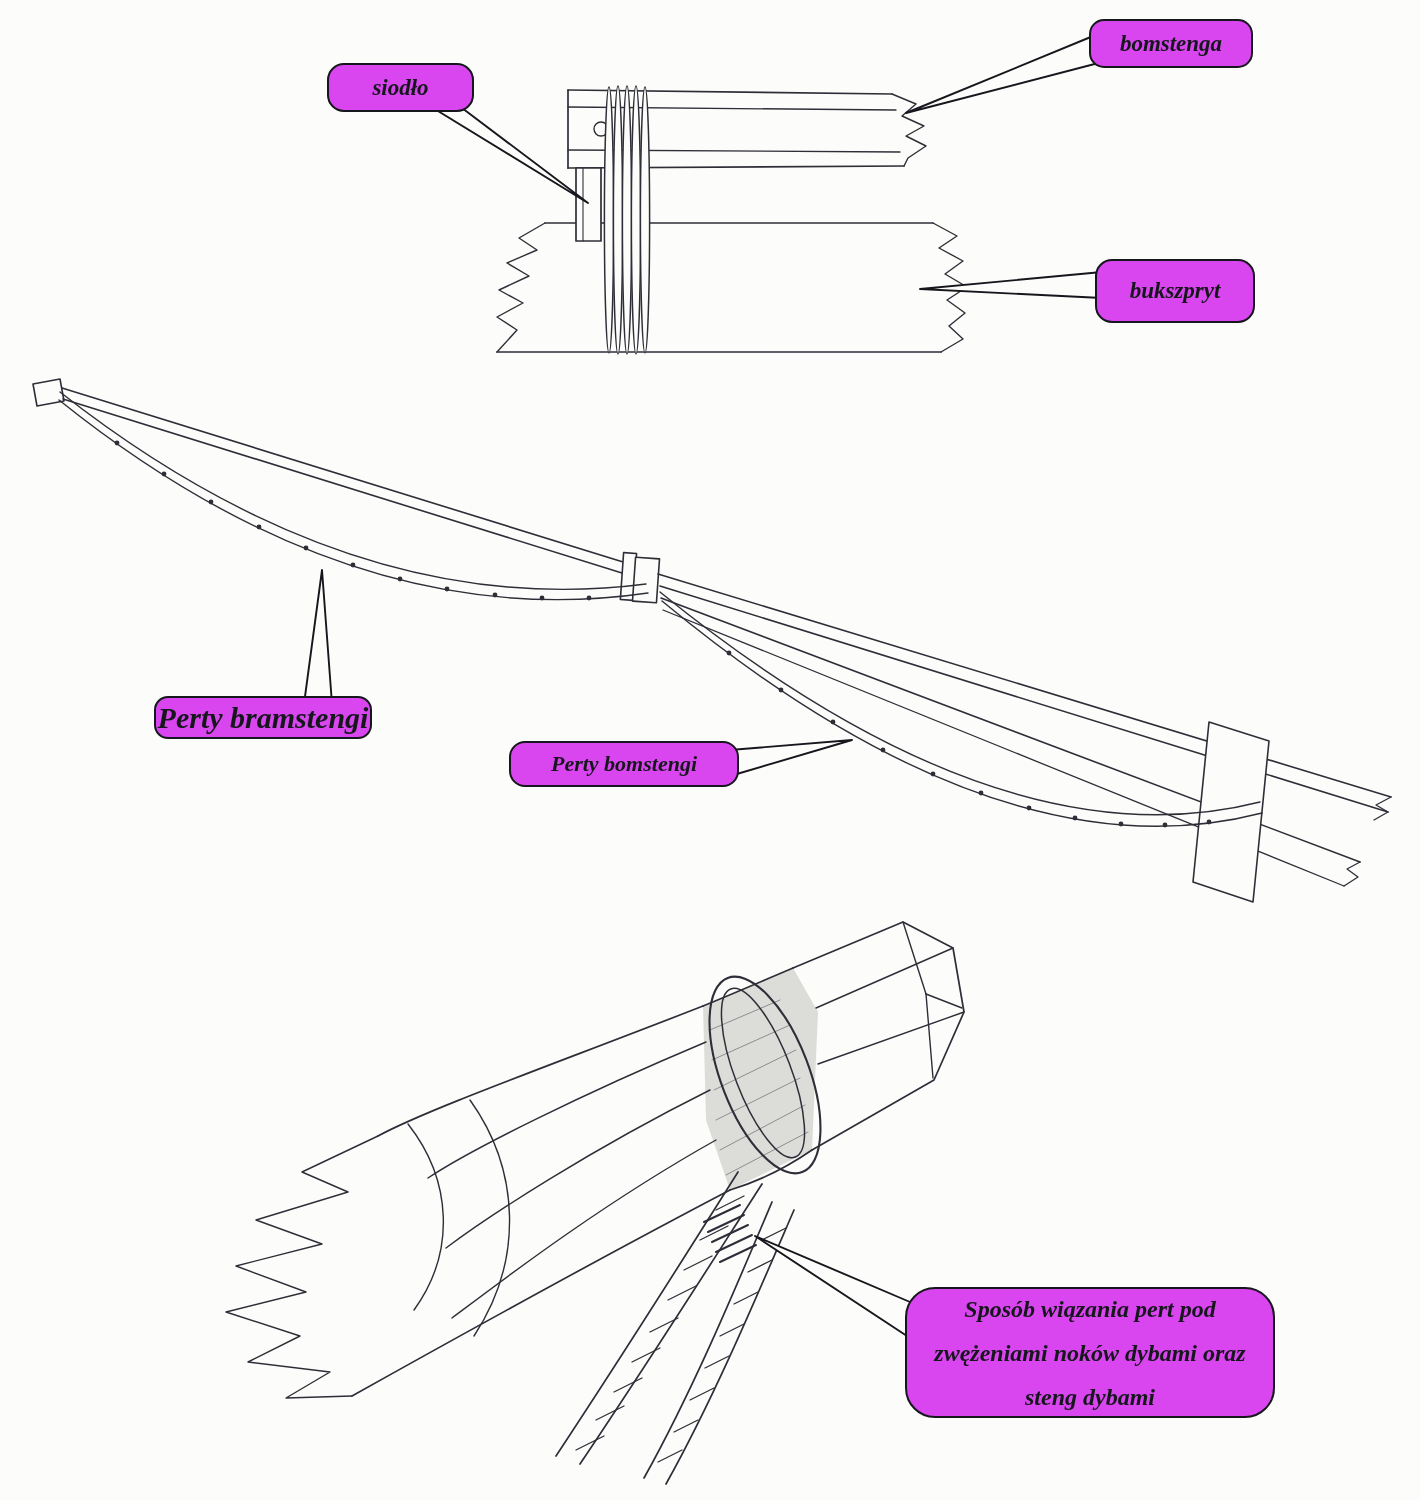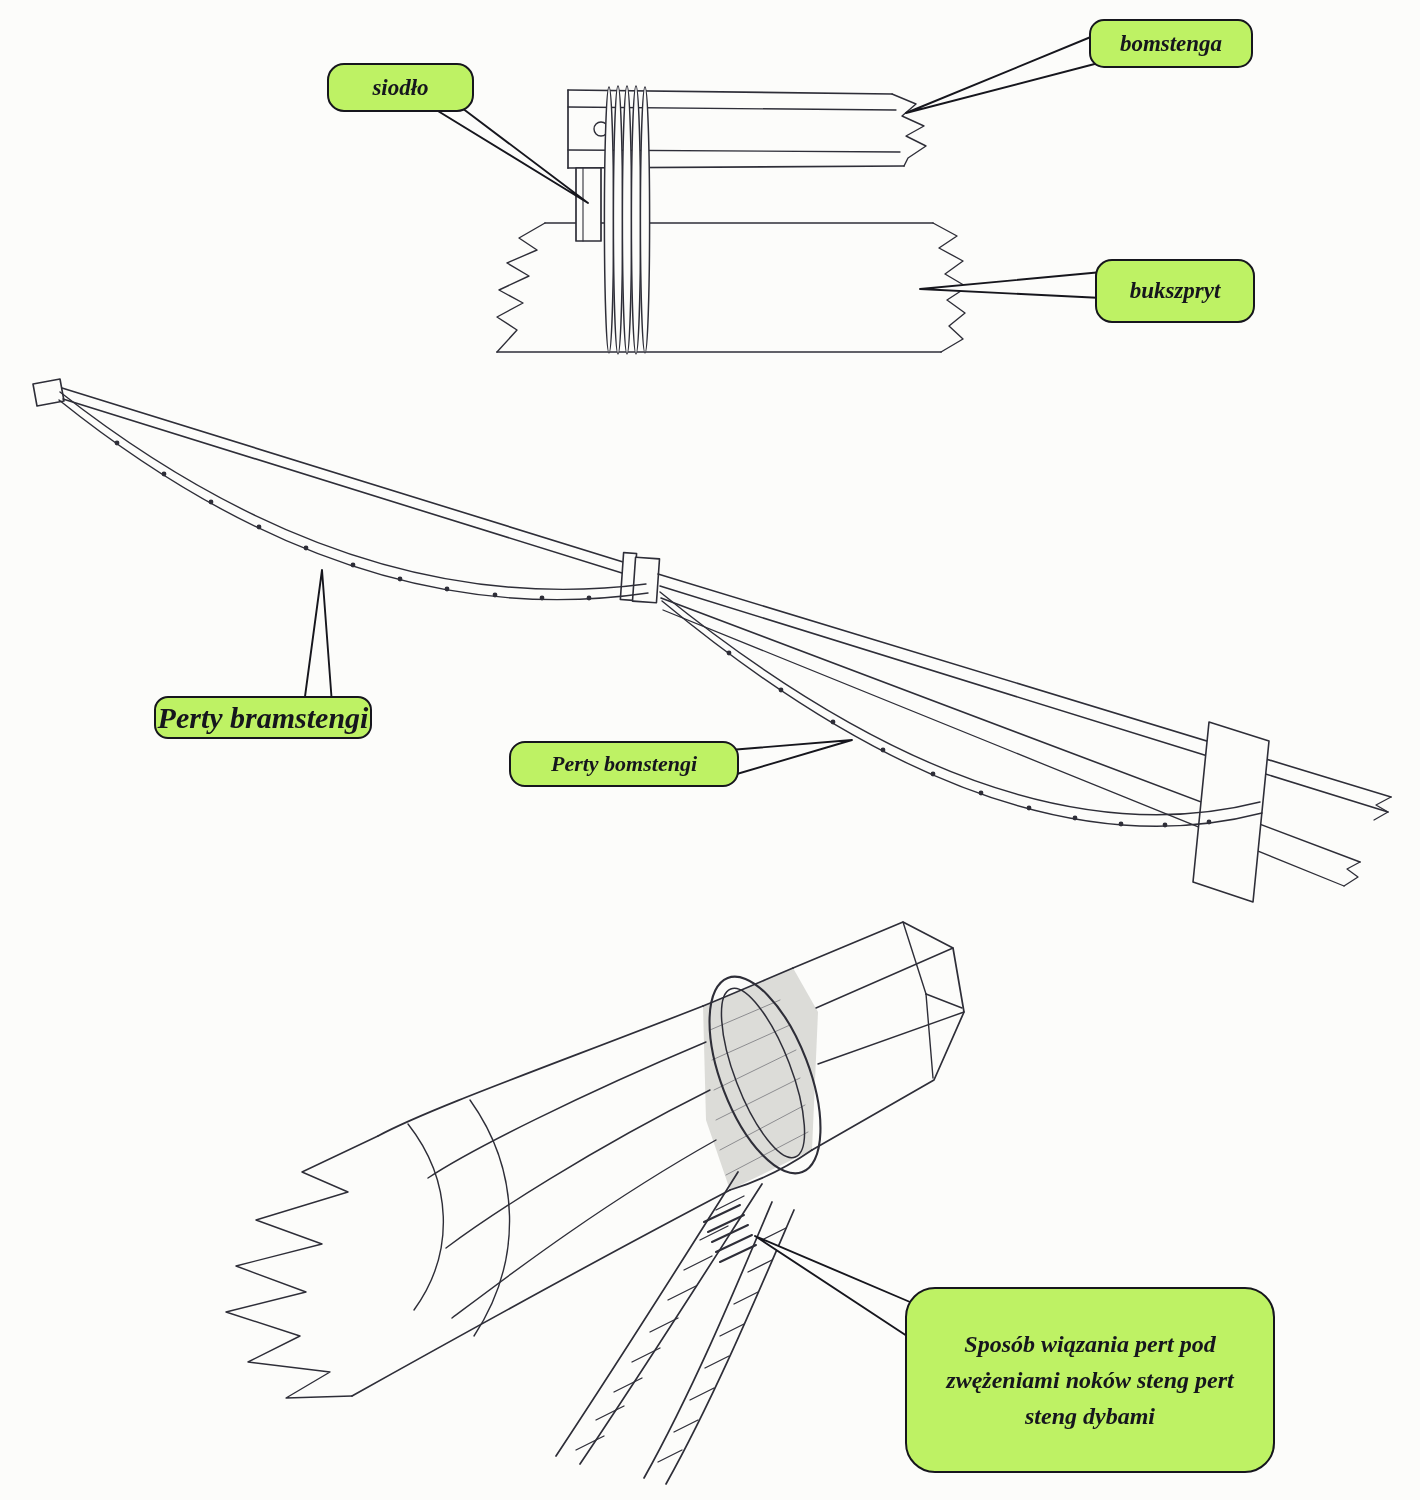--- a/index.html
+++ b/index.html
@@ -6,21 +6,21 @@
   #page{
     position:relative;
     width:1420px;height:1500px;
     background:#fcfcfa;
     overflow:hidden;
     font-family:"Liberation Serif", serif;
   }
   #art{position:absolute;left:0;top:0;z-index:1;}
   .callout{
     position:absolute;z-index:3;
-    background:#bef264;
+    background:#d946ef;
     border:2.2px solid #16161d;
     display:flex;align-items:center;justify-content:center;
     font-style:italic;font-weight:700;color:#16161d;
     font-size:23px;
     text-align:center;
     box-sizing:border-box;
   }
   .callout .ln{display:block;line-height:1.5;}
   #caption-callout{flex-direction:column;padding:10px 14px;font-size:24px;}
 </style>
@@ -230,19 +230,19 @@
   </div>
 
   <div class="callout" style="left:154px;top:696px;width:218px;height:43px;border-radius:14px;font-size:30px;">
     <span>Perty bramstengi</span>
   </div>
 
   <div class="callout" style="left:509px;top:741px;width:230px;height:46px;border-radius:16px;font-size:22px;">
     <span>Perty bomstengi</span>
   </div>
 
-  <div class="callout" id="caption-callout" style="left:905px;top:1287px;width:370px;height:186px;border-radius:30px;">
+  <div class="callout" id="caption-callout" style="left:905px;top:1287px;width:370px;height:131px;border-radius:30px;gap:8px;">
     <span class="ln">Sposób wiązania pert pod</span>
-    <span class="ln">zwężeniami noków steng pert</span>
+    <span class="ln">zwężeniami noków dybami oraz</span>
     <span class="ln">steng dybami</span>
   </div>
 
 </div>
 
 </body></html>

